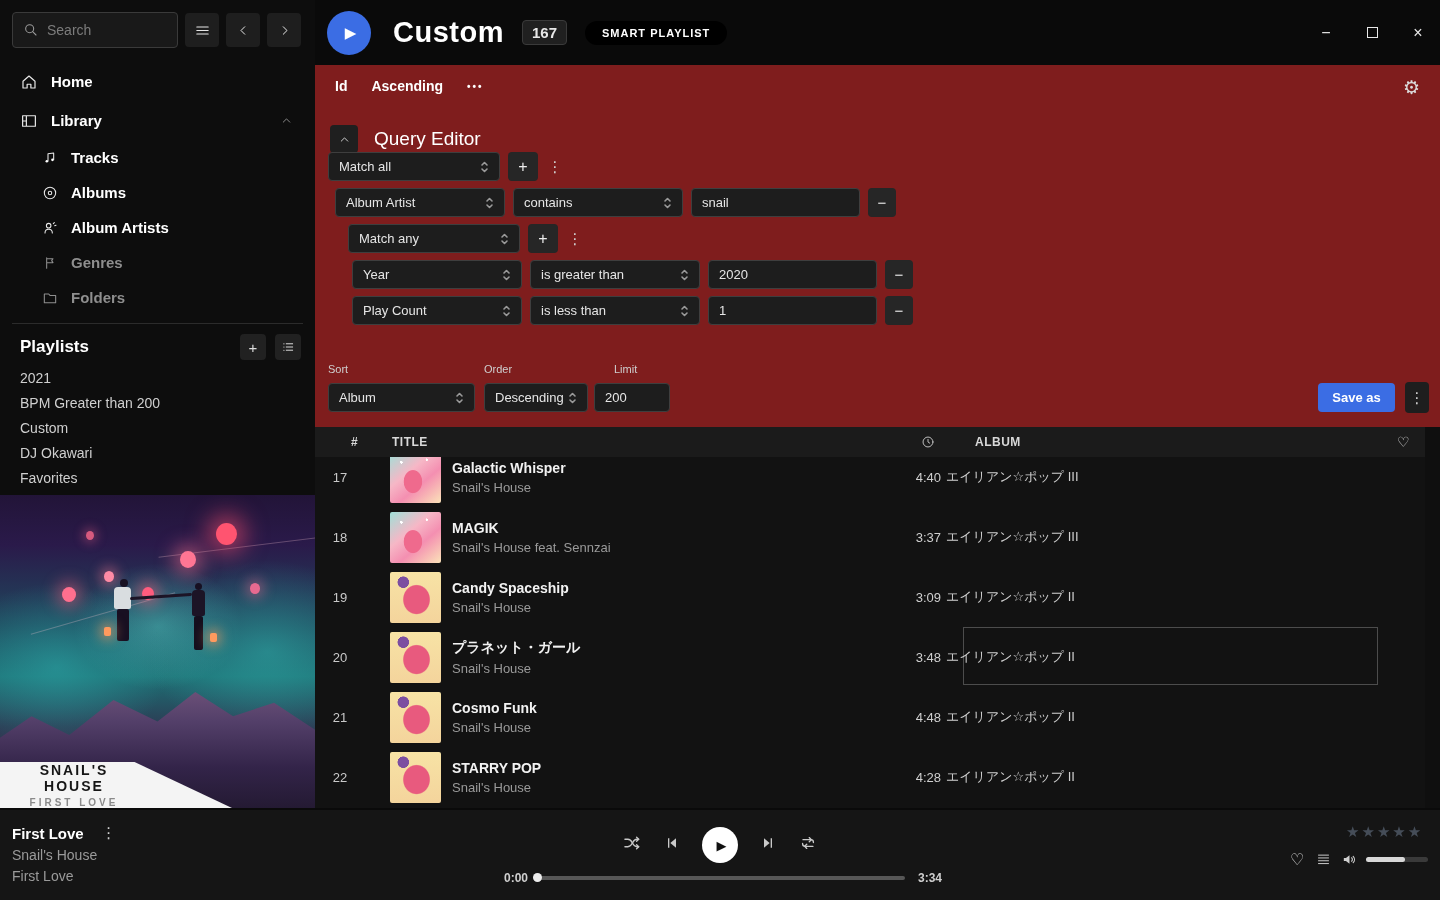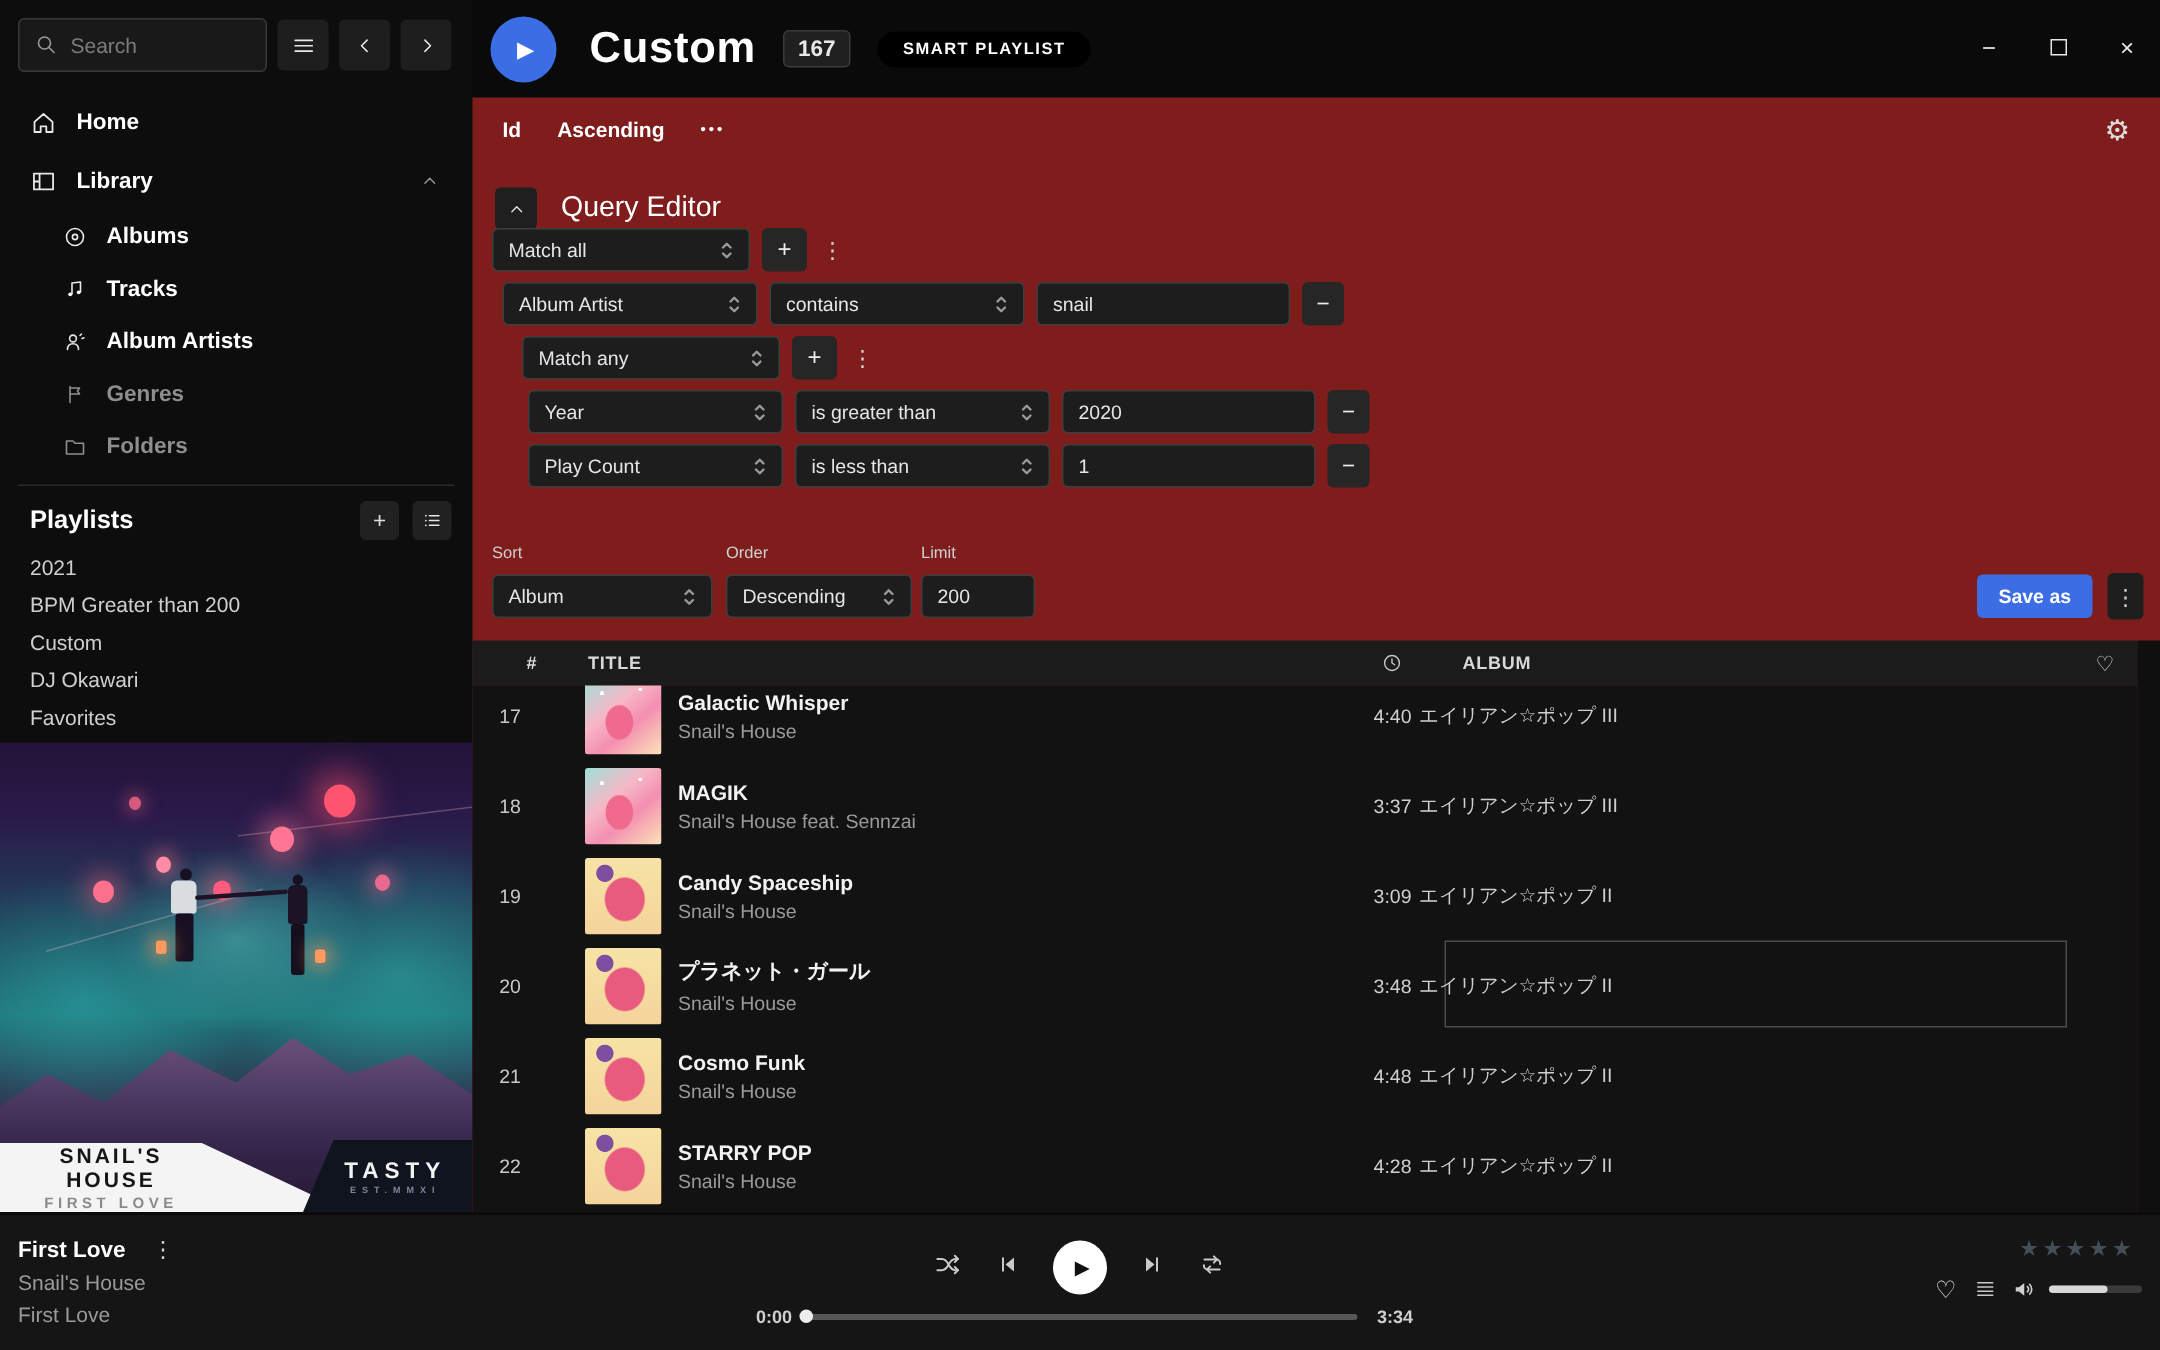--- a/index.html
+++ b/index.html
@@ -76,21 +76,21 @@
 
   .qe-head { position:absolute; top:60px; left:15px; display:flex; align-items:center; gap:16px; }
   .collapse-btn { width:28px; height:28px; background:#1f1f1f; border-radius:4px; display:flex; align-items:center; justify-content:center; }
   .qe-title { color:#fff; font-size:19px; font-weight:400; }
 
   .qe { position:absolute; top:87px; left:13px; }
   .qe-row { display:flex; align-items:center; margin-bottom:7px; gap:8px; }
   .sel { height:29px; background:#1d1d1d; border:1px solid #3e3e3e; border-radius:4px;
     display:flex; align-items:center; padding:0 10px; color:#e6e6e6; font-size:13px; }
   .sel .lbl { flex:1; }
-  .sel-172 { width:172px; } .sel-170 { width:170px; } .sel-147 { width:147px; } .sel-124 { width:124px; }
+  .sel-172 { width:172px; } .sel-170 { width:170px; } .sel-147 { width:147px; } .sel-124 { width:104px; }
   .tin { height:29px; background:#1d1d1d; border:1px solid #3e3e3e; border-radius:4px;
     color:#e6e6e6; font-size:13px; padding:0 10px; outline:none; }
   .tin-169 { width:169px; } .tin-76 { width:76px; }
   .mini-btn { width:30px; height:29px; background:#262626; border-radius:4px; color:#ececec;
     display:flex; align-items:center; justify-content:center; font-size:16px; font-weight:400; }
   .minus-btn { width:28px; height:29px; background:#262626; border-radius:4px; color:#ececec;
     display:flex; align-items:center; justify-content:center; font-size:15px; }
   .kebab { color:#d0d0d0; font-size:15px; width:18px; text-align:center; }
   .ml7{margin-left:7px;} .ml20{margin-left:20px;} .ml24{margin-left:24px;}
 
@@ -196,32 +196,32 @@
         </svg>
       <span>Library</span>
       <span class="spacer"></span>
       <svg class="ic icg" width="13" height="13" viewBox="0 0 24 24" style="margin-right:2px">
           <path d="M6 15 L12 9 L18 15"></path>
         </svg>
     </div>
 
     <div class="nav-sub">
       <svg class="ic" width="16" height="16" viewBox="0 0 24 24">
-          <circle cx="12" cy="12" r="8.5"></circle>
-          <circle cx="12" cy="12" r="2.6"></circle>
-        </svg>
-      <span>Albums</span>
-    </div>
-    <div class="nav-sub">
-      <svg class="ic" width="16" height="16" viewBox="0 0 24 24">
           <path d="M9 16.5 V5.5 L17.5 4.5 V14.5"></path>
           <circle cx="7.2" cy="16.8" r="1.9" fill="#fff" stroke="none"></circle>
           <circle cx="15.7" cy="14.8" r="1.9" fill="#fff" stroke="none"></circle>
         </svg>
       <span>Tracks</span>
+    </div>
+    <div class="nav-sub">
+      <svg class="ic" width="16" height="16" viewBox="0 0 24 24">
+          <circle cx="12" cy="12" r="8.5"></circle>
+          <circle cx="12" cy="12" r="2.6"></circle>
+        </svg>
+      <span>Albums</span>
     </div>
     <div class="nav-sub">
       <svg class="ic" width="16" height="16" viewBox="0 0 24 24">
           <circle cx="10" cy="8.5" r="3.4"></circle>
           <path d="M4.5 19.5 C4.5 15.6 7 13.8 10 13.8 C13 13.8 15.5 15.6 15.5 19.5"></path>
           <path d="M17 5.5 L18.5 4 M19 8.5 L21 7.8"></path>
         </svg>
       <span>Album Artists</span>
     </div>
     <div class="nav-sub dim">
@@ -277,24 +277,20 @@
         <div class="fig-head" style="left:3px;top:0;width:7px;height:7px"></div>
         <div class="fig-body" style="left:0;top:7px;width:13px;height:26px;background:#1c1426;border-radius:4px 4px 2px 2px;"></div>
         <div class="fig-body" style="left:2px;top:33px;width:9px;height:34px;background:#150f1e;border-radius:2px;"></div>
       </div>
       <div class="arm-line"></div>
       <div class="hand-lantern" style="left:104px;top:132px"></div>
       <div class="hand-lantern" style="left:210px;top:138px"></div>
       <div class="ribbon">
         <div class="r1">SNAIL'S HOUSE</div>
         <div class="r2">FIRST LOVE</div>
-      </div>
-      <div class="label-band">
-        <div class="t1">TASTY</div>
-        <div class="t2">EST.MMXI</div>
       </div>
     </div>
   </div>
 
   <div class="main">
     <div class="main-top">
       <div class="play-big">
           <span>▶</span>
         </div>
       <div class="page-title">Custom</div>

